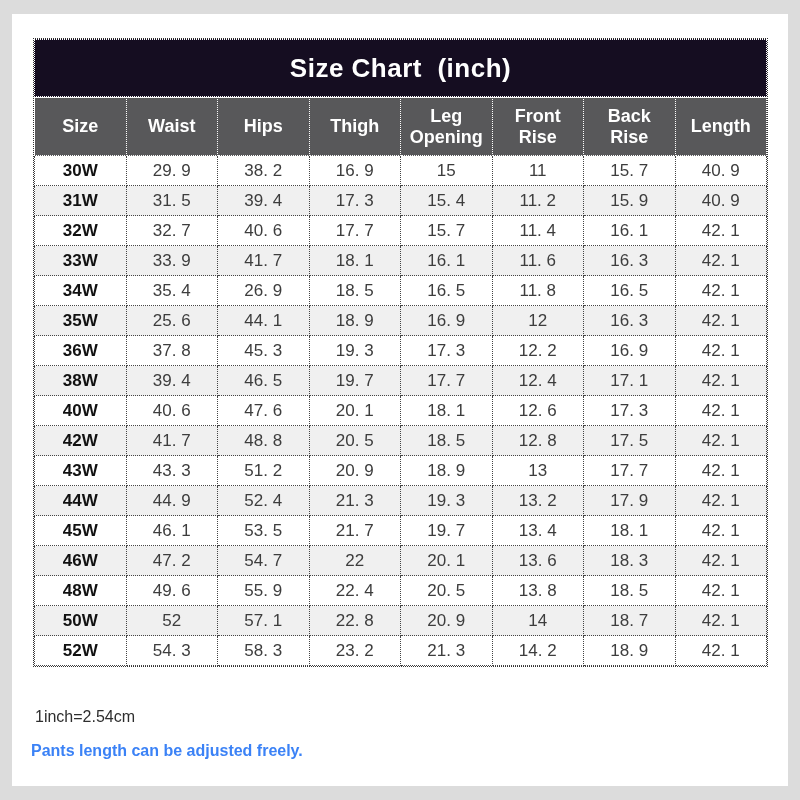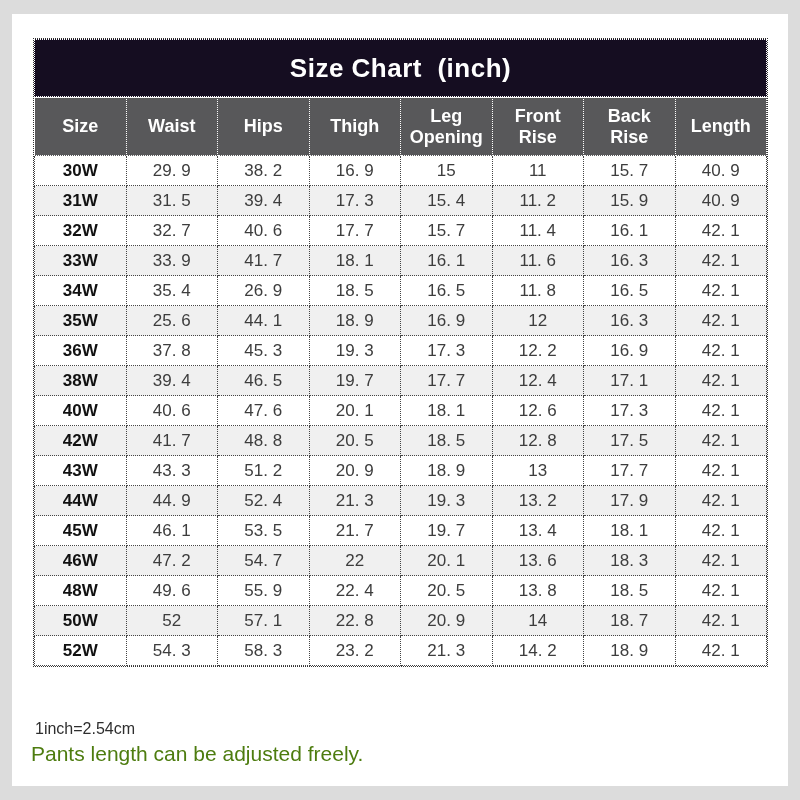--- a/index.html
+++ b/index.html
@@ -74,29 +74,28 @@
   tbody td:first-child {
     font-weight: bold;
     color: #111111;
   }
   .unit-note {
     position: absolute;
     left: 23px;
     top: 694px;
     font-size: 16px;
     color: #2e2e2e;
-    margin-top: 12px;
   }
   .adjust-note {
     position: absolute;
     left: 19px;
     top: 728px;
-    font-size: 21px;
-    font-weight: normal;
-    color: #4d7c0f;
+    font-size: 16px;
+    font-weight: bold;
+    color: #3b82f6;
   }
 </style>
 </head>
 <body>
 
 <div class="card">
 
   <div class="chart-wrap">
     <div class="title-bar">
       <span>Size Chart&nbsp;&nbsp;(inch)</span>

